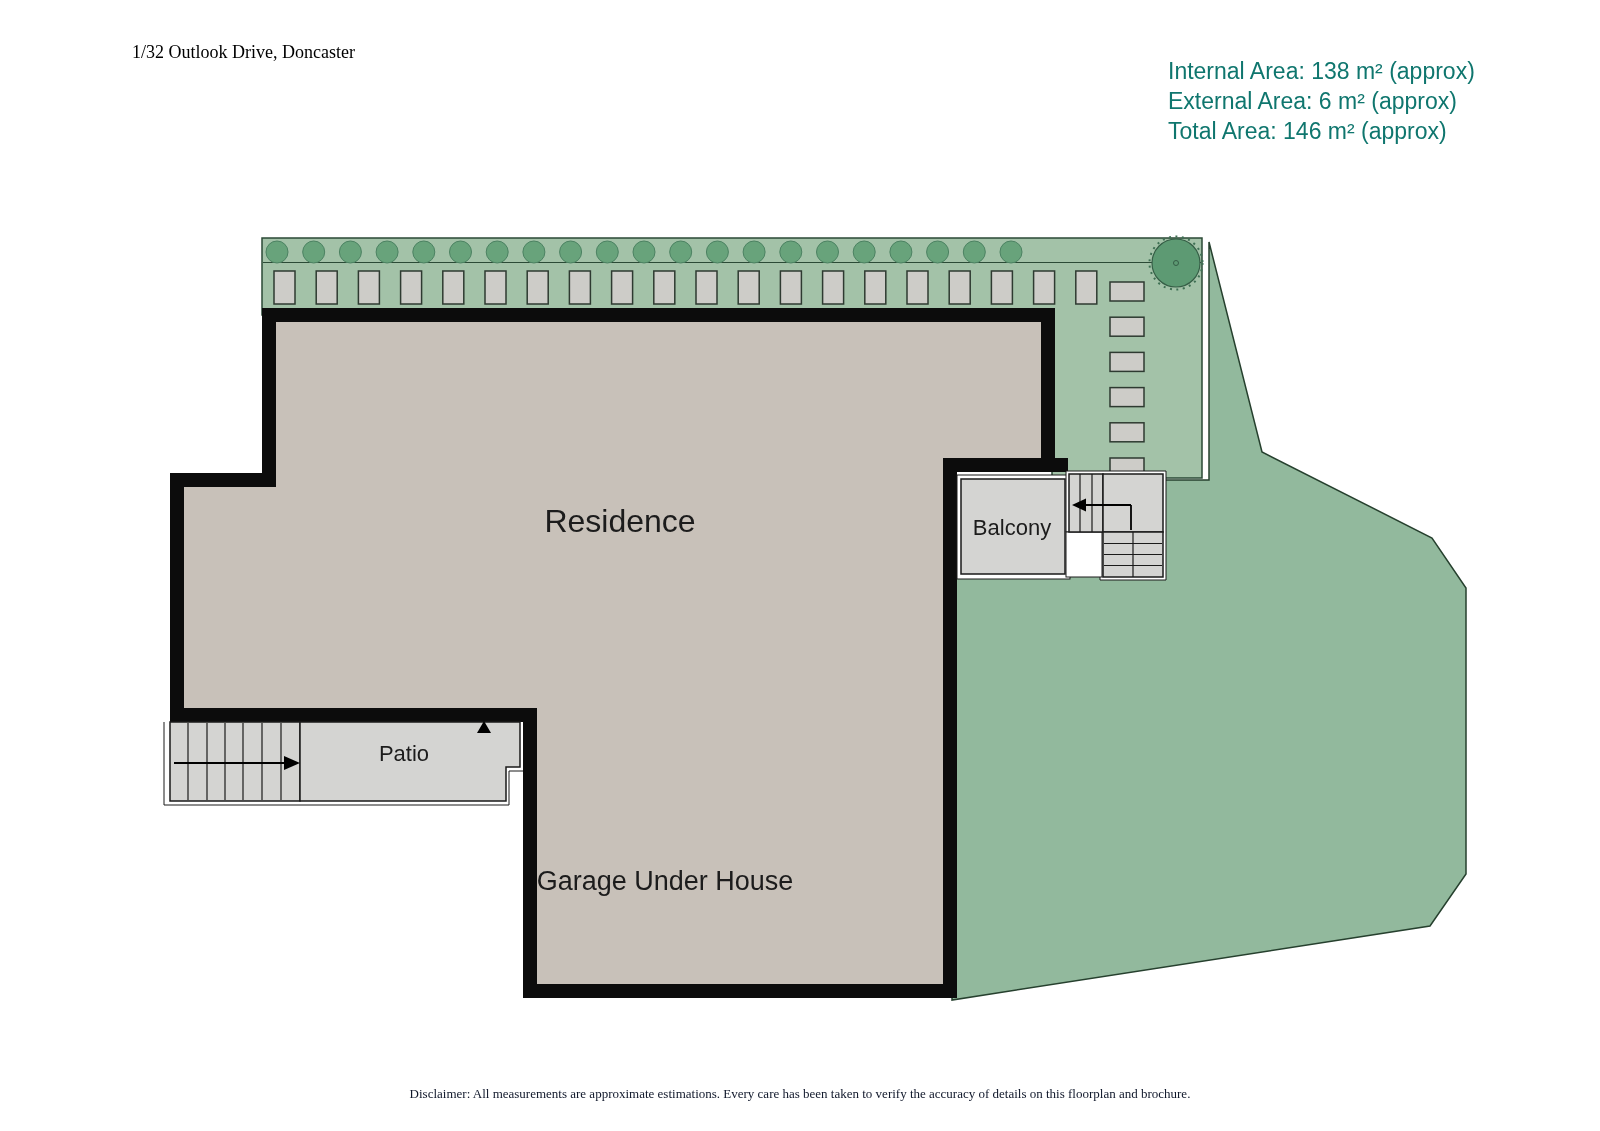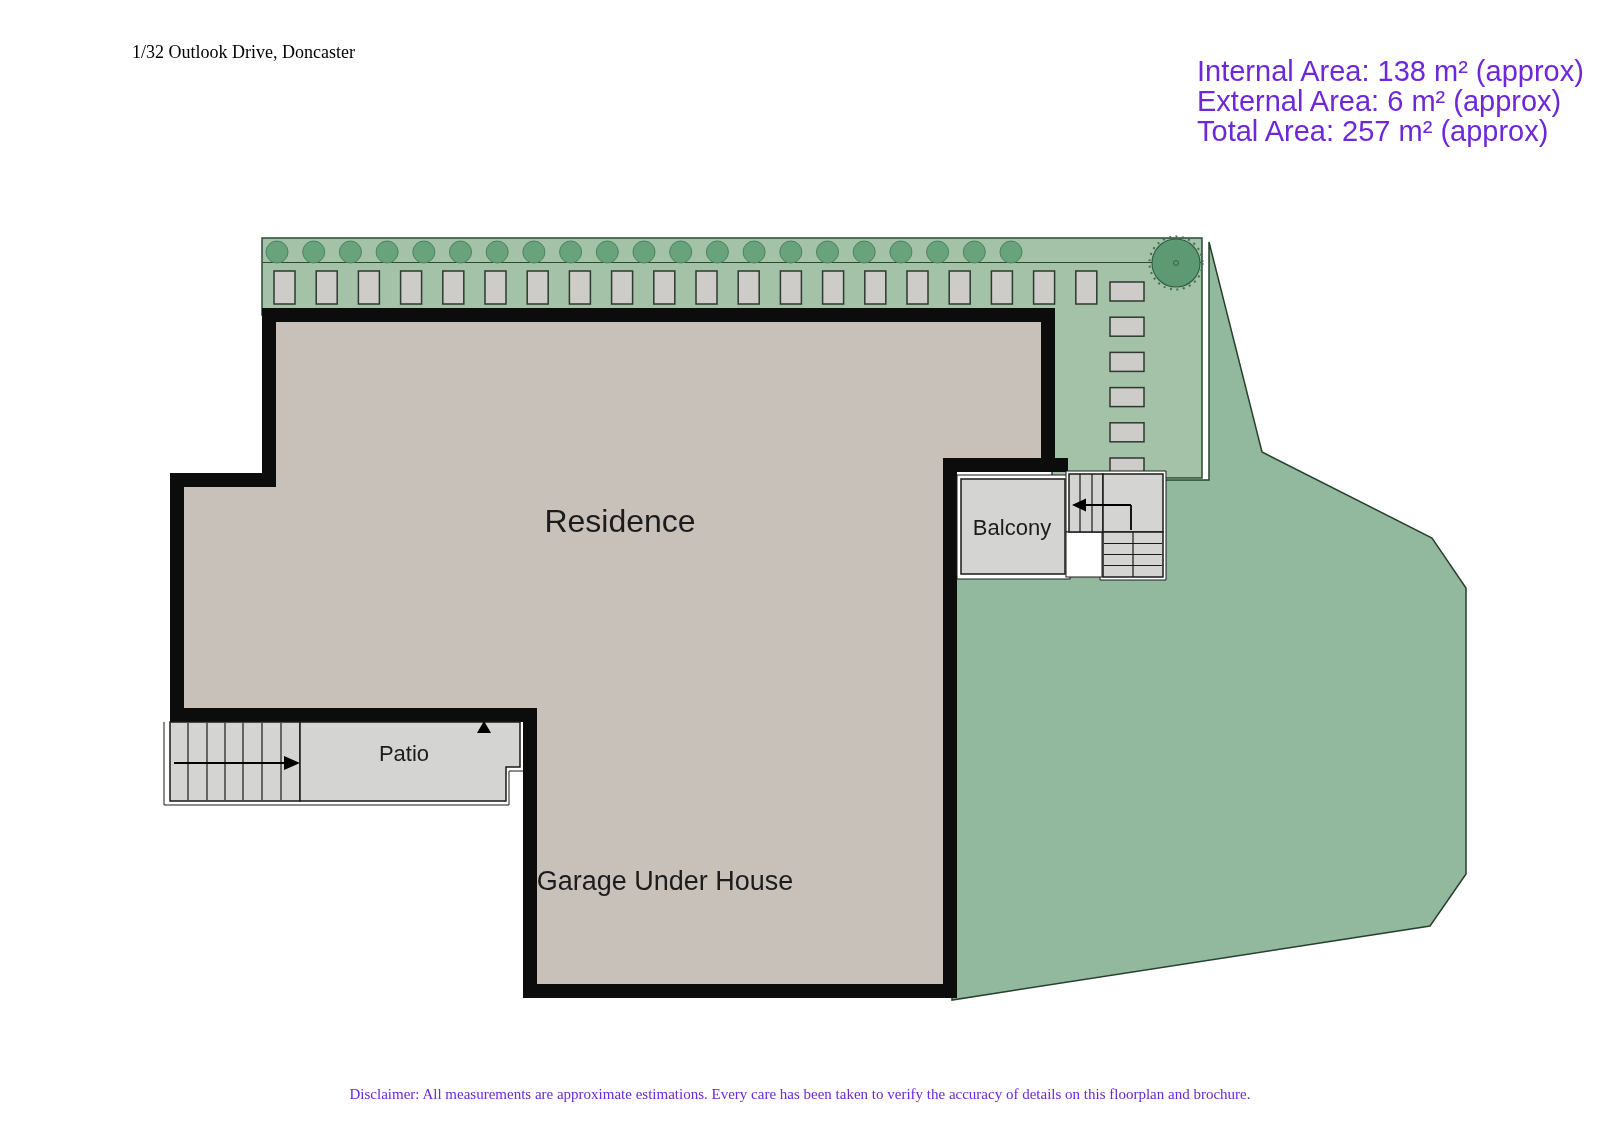--- a/index.html
+++ b/index.html
@@ -1,22 +1,22 @@
 <!DOCTYPE html>
 <html style="--c-wall: #0c0c0c; --c-floor: #c8c1b9; --c-paving: #d4d4d2; --c-paver: #cdccc8; --c-garden-strip: #a3c2a8; --c-yard: #92b99d; --c-shrub: #68a37b; --c-tree: #5d9a73; --c-garden-outline: #2b4a36; --c-line: #1a1a1a;"><head>
 <meta charset="utf-8">
 <style>
   html,body{margin:0;padding:0;background:#ffffff;}
   #page{position:relative;width:1600px;height:1131px;background:#fff;overflow:hidden;
         font-family:"Liberation Sans", sans-serif;color:#111;}
   #plan-title{position:absolute;left:132px;top:42px;font-family:"Liberation Serif", serif;
         font-size:18px;color:#000;white-space:nowrap;}
-  #area-summary{position:absolute;left:1168px;top:56px;font-size:29px;line-height:30px;color:#6d28d9;margin-left:29px;}
+  #area-summary{position:absolute;left:1168px;top:56px;font-size:23px;line-height:30px;color:#0f766e;}
   #footer-disclaimer{position:absolute;left:0;top:1086px;width:1600px;text-align:center;
-        font-family:"Liberation Serif", serif;font-size:15px;color:#6d28d9;}
+        font-family:"Liberation Serif", serif;font-size:13px;color:#0f172a;}
   svg{position:absolute;left:0;top:0;}
   .strip{fill:var(--c-garden-strip);stroke:var(--c-garden-outline);stroke-width:1.5;}
   .strip-line{stroke:var(--c-garden-outline);stroke-width:1.2;}
   .shrub{fill:var(--c-shrub);stroke:#4c8262;stroke-width:1;}
   .paver{fill:var(--c-paver);stroke:#2e3a31;stroke-width:1.5;}
   .tree{fill:var(--c-tree);stroke:#355e46;stroke-width:1.2;}
   .tree-fringe{fill:none;stroke:#3f7054;stroke-width:2;stroke-dasharray:2 4.5;}
   .yard{fill:var(--c-yard);stroke:#26402e;stroke-width:1.5;}
   .house{fill:var(--c-floor);stroke:var(--c-wall);stroke-width:14;stroke-linejoin:miter;}
   .wallpatch{fill:var(--c-wall);}
@@ -34,21 +34,21 @@
 </head>
 <body>
 
 <div id="page">
 
   <div id="plan-title">1/32 Outlook Drive, Doncaster</div>
 
   <div id="area-summary">
     <div>Internal Area: 138 m² (approx)</div>
     <div>External Area: 6 m² (approx)</div>
-    <div>Total Area: 257 m² (approx)</div>
+    <div>Total Area: 146 m² (approx)</div>
   </div>
 
   <svg id="floorplan-svg" width="1600" height="1131" viewBox="0 0 1600 1131">
 
     <g>
       <path class="strip" d="M262,238 H1202 V478 H1052 V315 H262 Z"></path>
       <line class="strip-line" x1="263" y1="262.5" x2="1201" y2="262.5"></line>
       <g id="shrub-row">
           <circle class="shrub" cx="277" cy="252" r="11"></circle>
           <circle class="shrub" cx="313.7" cy="252" r="11"></circle>

